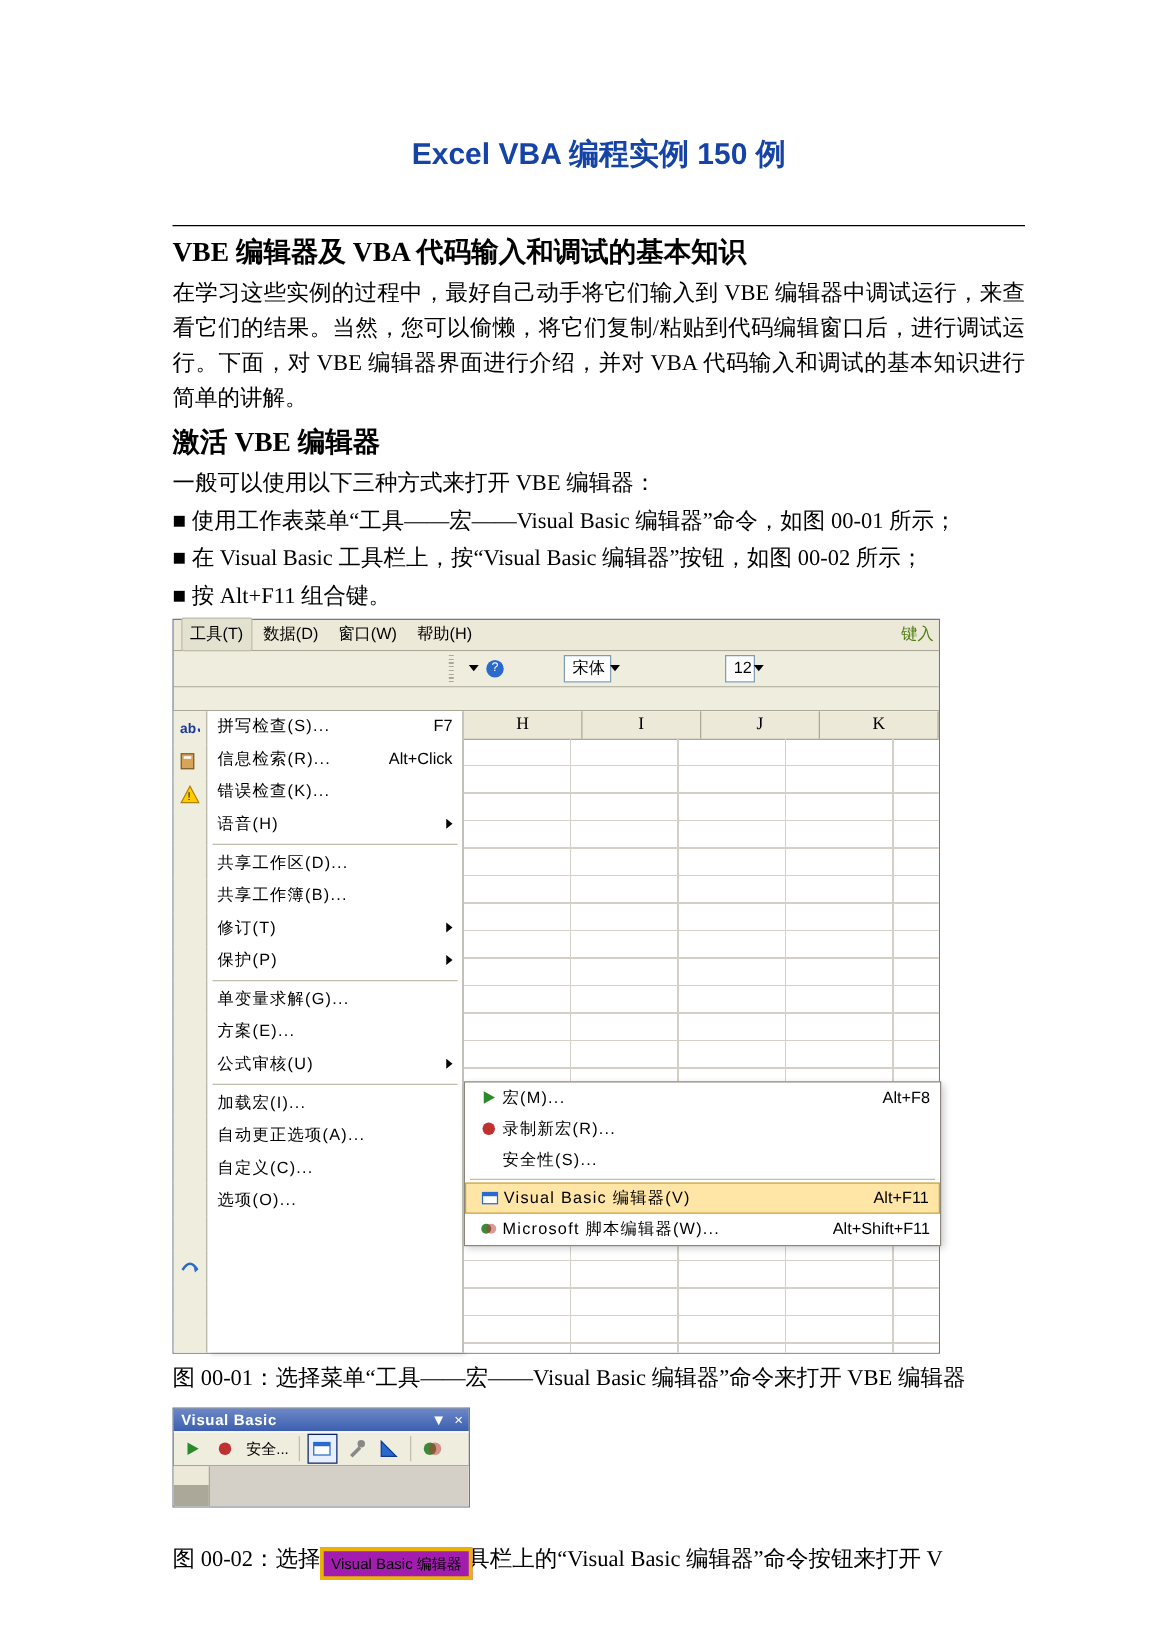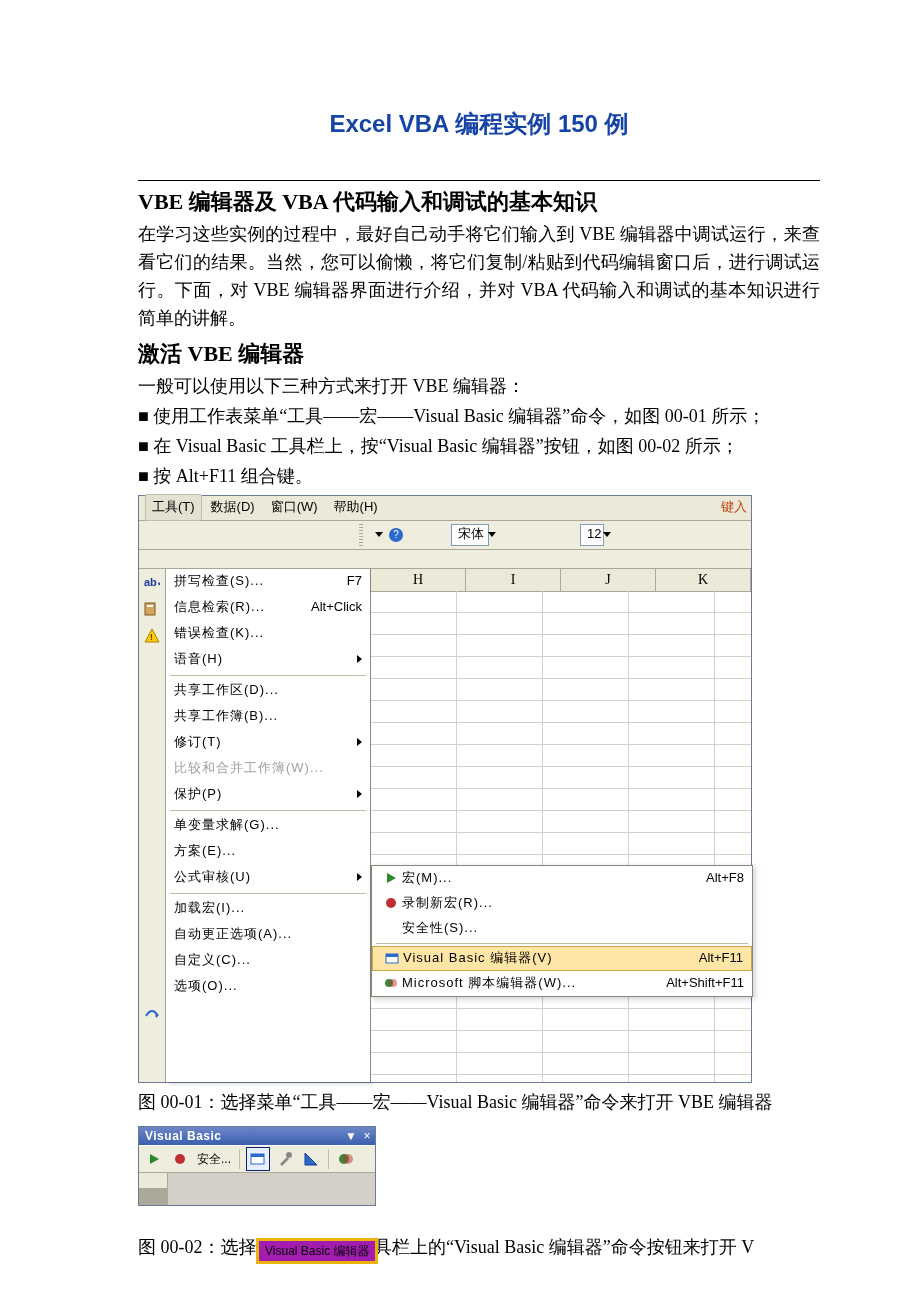--- a/index.html
+++ b/index.html
@@ -68,21 +68,21 @@
     padding: 2px 6px;
     background: #e3e1d0;
     border: 1px solid #c0bdaa;
     border-radius: 2px;
   }
   .menubar .mitem.plain {
     background: transparent;
     border-color: transparent;
   }
   .menubar .filler { flex: 1; }
-  .menubar .hint { color: #c2410c; padding-right: 4px; }
+  .menubar .hint { color: #4d7c0f; padding-right: 4px; }
   
   .toolbar {
     display: flex;
     align-items: center;
     height: 28px;
     background: #efedde;
     border-bottom: 1px solid #aca899;
   }
   .toolbar .left-spacer { width: 230px; height: 28px; position: relative; }
   .toolbar .grip {
@@ -362,23 +362,20 @@
         <div class="row">
             <span class="lbl">共享工作区(D)...</span>
           </div>
         <div class="row">
             <span class="lbl">共享工作簿(B)...</span>
           </div>
         <div class="row">
             <span class="lbl">修订(T)</span>
             <span class="arrow"><span class="arrow-r"></span></span>
           </div>
-        <div class="row disabled">
-            <span class="lbl">比较和合并工作簿(W)...</span>
-          </div>
         <div class="row">
             <span class="lbl">保护(P)</span>
             <span class="arrow"><span class="arrow-r"></span></span>
           </div>
         <div class="sep"></div>
         <div class="row">
             <span class="lbl">单变量求解(G)...</span>
           </div>
         <div class="row">
             <span class="lbl">方案(E)...</span>

